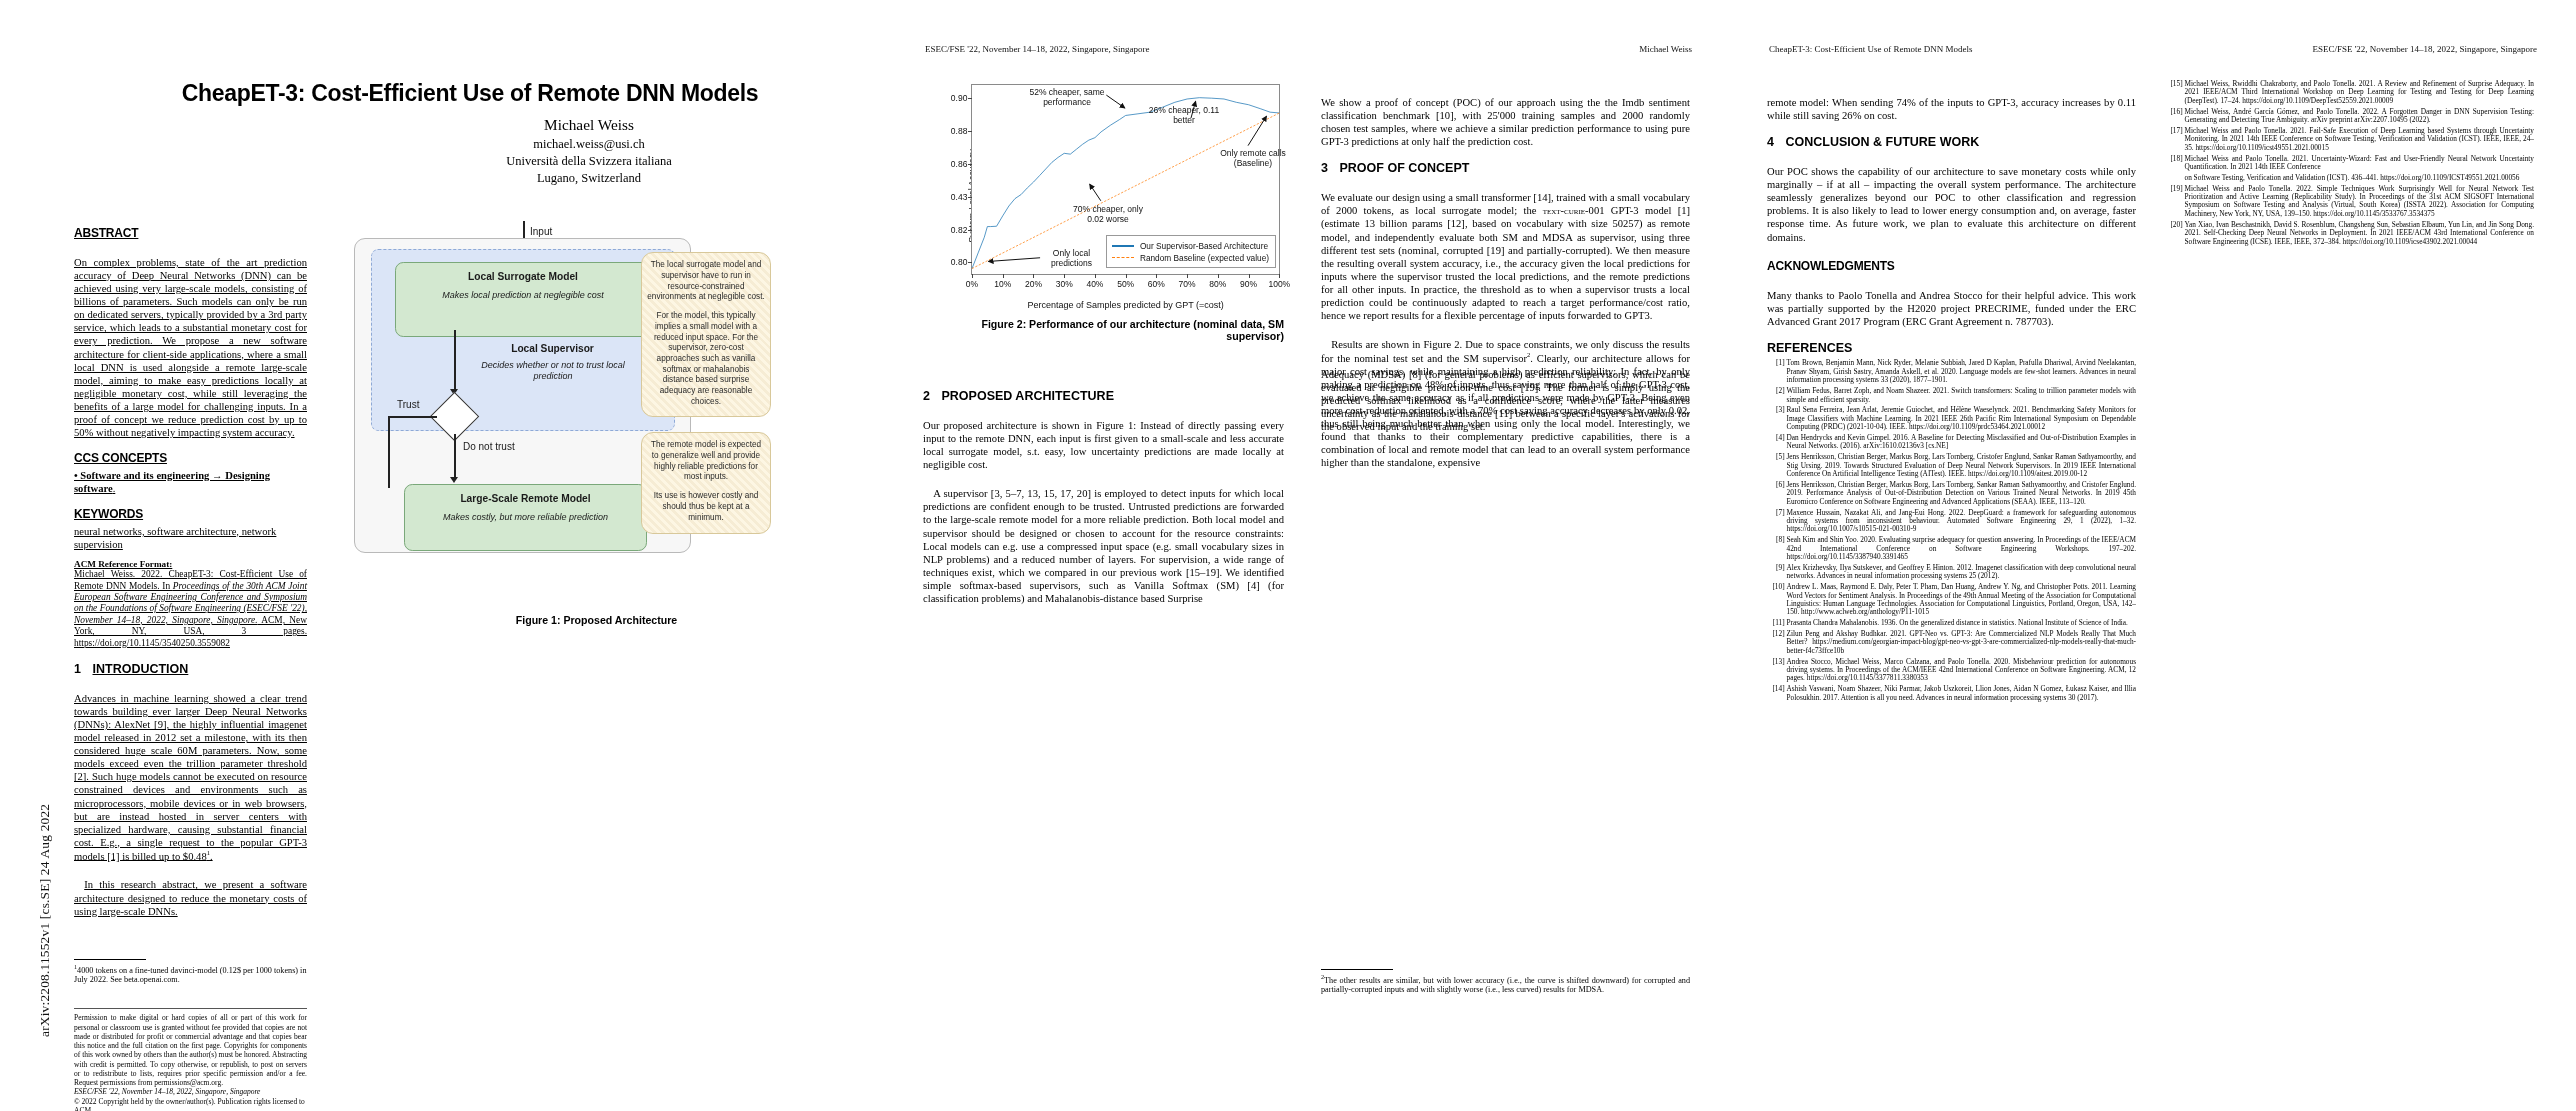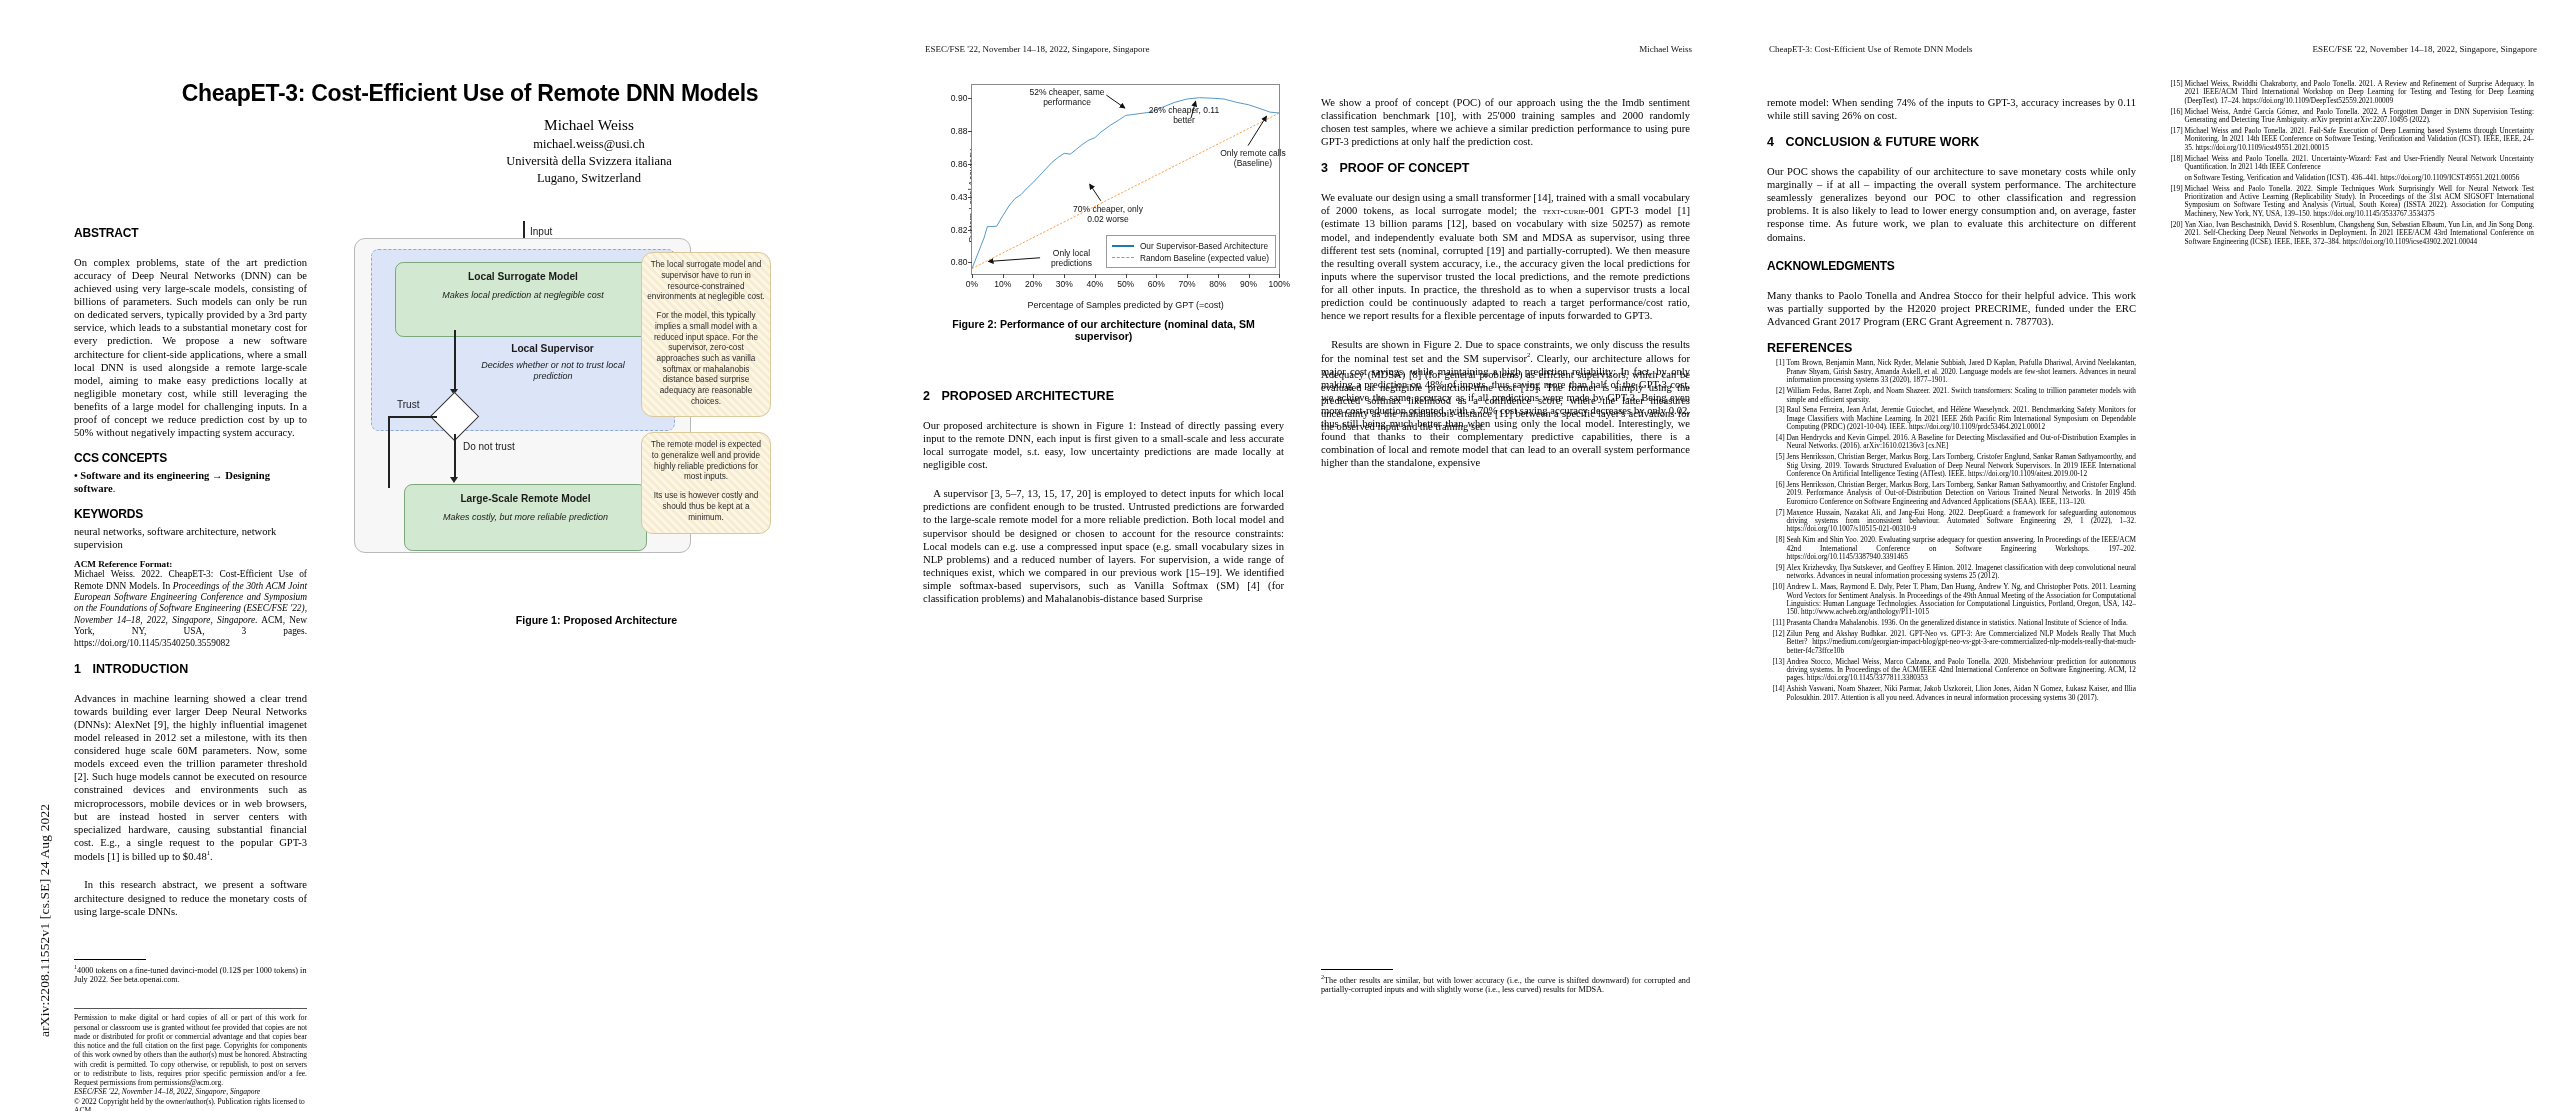--- a/index.html
+++ b/index.html
@@ -54,21 +54,21 @@
     position:absolute; left:398px; top:115px; width:278px;
     text-align:center; line-height:1.36;
   }
   #author-block .name { font-size:15.3px; }
   #author-block .email { font-size:12.5px; }
   #author-block .aff  { font-size:12.5px; }
   #author-block .city { font-size:12.5px; }
 
   
   #col1 {
-    position:absolute; left:22px; top:226px; width:233px;
+    position:absolute; left:22px; top:226px; width:233px;text-decoration:underline;
   }
   h2.sec {
     font-family:"Liberation Sans", sans-serif;
     font-weight:bold; font-size:12px; margin:12px 0 3.7px 0;
     letter-spacing:-0.2px;
   }
   h2.sec.first { margin-top:0; }
   h2.numsec {
     font-family:"Liberation Sans", sans-serif;
     font-weight:bold; font-size:12.5px; margin:13px 0 3.7px 0;
@@ -414,21 +414,21 @@
               <span>Our Supervisor-Based Architecture</span>
             </div>
             <div class="row">
               <span class="sw-dash"></span>
               <span>Random Baseline (expected value)</span>
             </div>
           </div>
         </div>
       <div id="xlabel">Percentage of Samples predicted by GPT (=cost)</div>
     </div>
-    <div class="fig-caption" style="text-align:center;">Figure 2: Performance of our architecture (nominal data, SM supervisor)</div>
+    <div class="fig-caption" style="text-align:right;">Figure 2: Performance of our architecture (nominal data, SM supervisor)</div>
   </div>
 
   <div id="p2-col1">
     <h2 class="numsec" style="margin-top:0"><span class="n">2</span><span>PROPOSED ARCHITECTURE</span></h2>
     <p class="body">Our proposed architecture is shown in Figure 1: Instead of directly passing every input to the remote DNN, each input is first given to a small-scale and less accurate local surrogate model, s.t. easy, low uncertainty predictions are made locally at negligible cost.</p>
     <p class="body ind">A supervisor [3, 5–7, 13, 15, 17, 20] is employed to detect inputs for which local predictions are confident enough to be trusted. Untrusted predictions are forwarded to the large-scale remote model for a more reliable prediction. Both local model and supervisor should be designed or chosen to account for the resource constraints: Local models can e.g. use a compressed input space (e.g. small vocabulary sizes in NLP problems) and a reduced number of layers. For supervision, a wide range of techniques exist, which we compared in our previous work [15–19]. We identified simple softmax-based supervisors, such as Vanilla Softmax (SM) [4] (for classification problems) and Mahalanobis-distance based Surprise</p>
   </div>
 
   <div id="p2-col2">
     <p class="body">We show a proof of concept (POC) of our approach using the the Imdb sentiment classification benchmark [10], with 25'000 training samples and 2000 randomly chosen test samples, where we achieve a similar prediction performance to using pure GPT-3 predictions at only half the prediction cost.</p>

